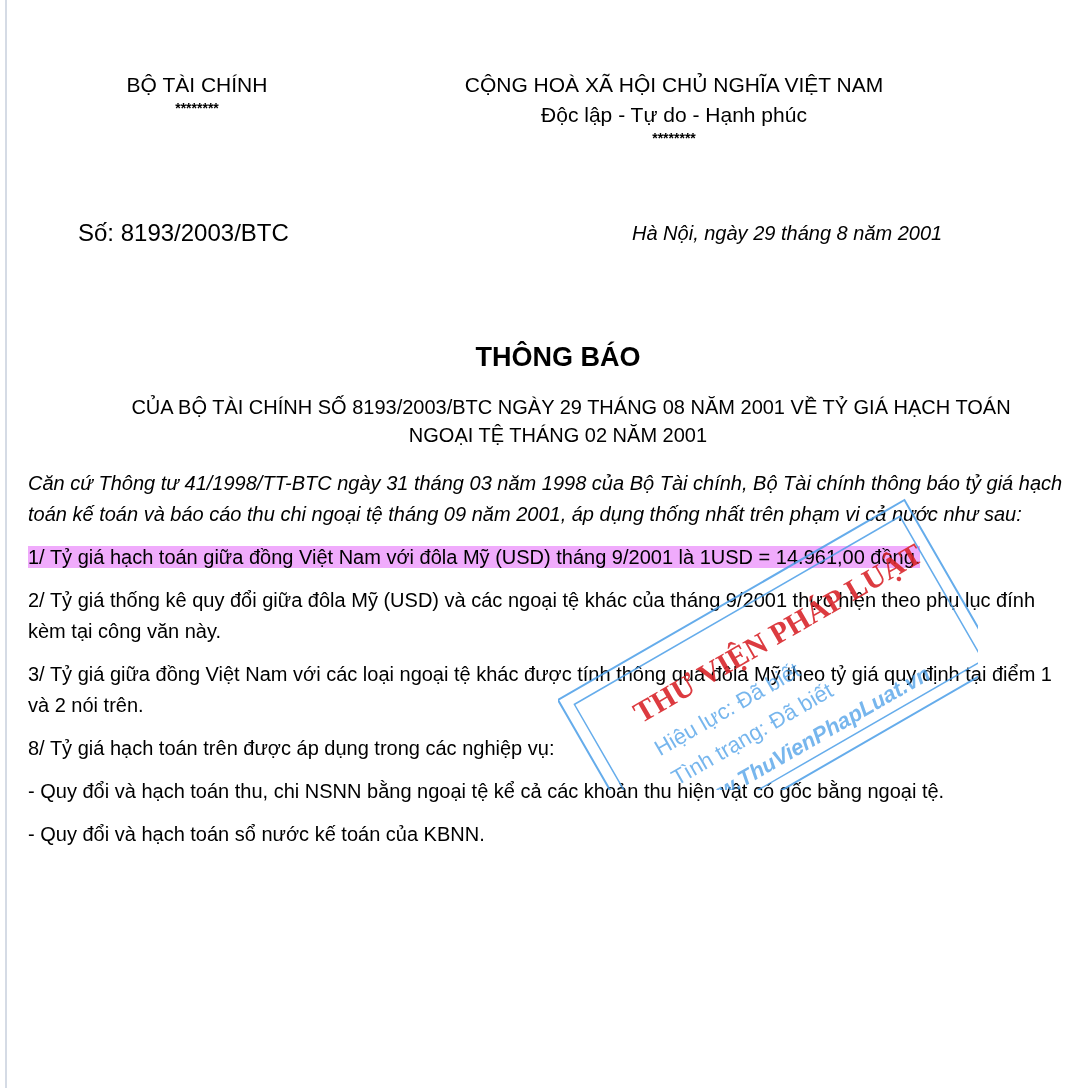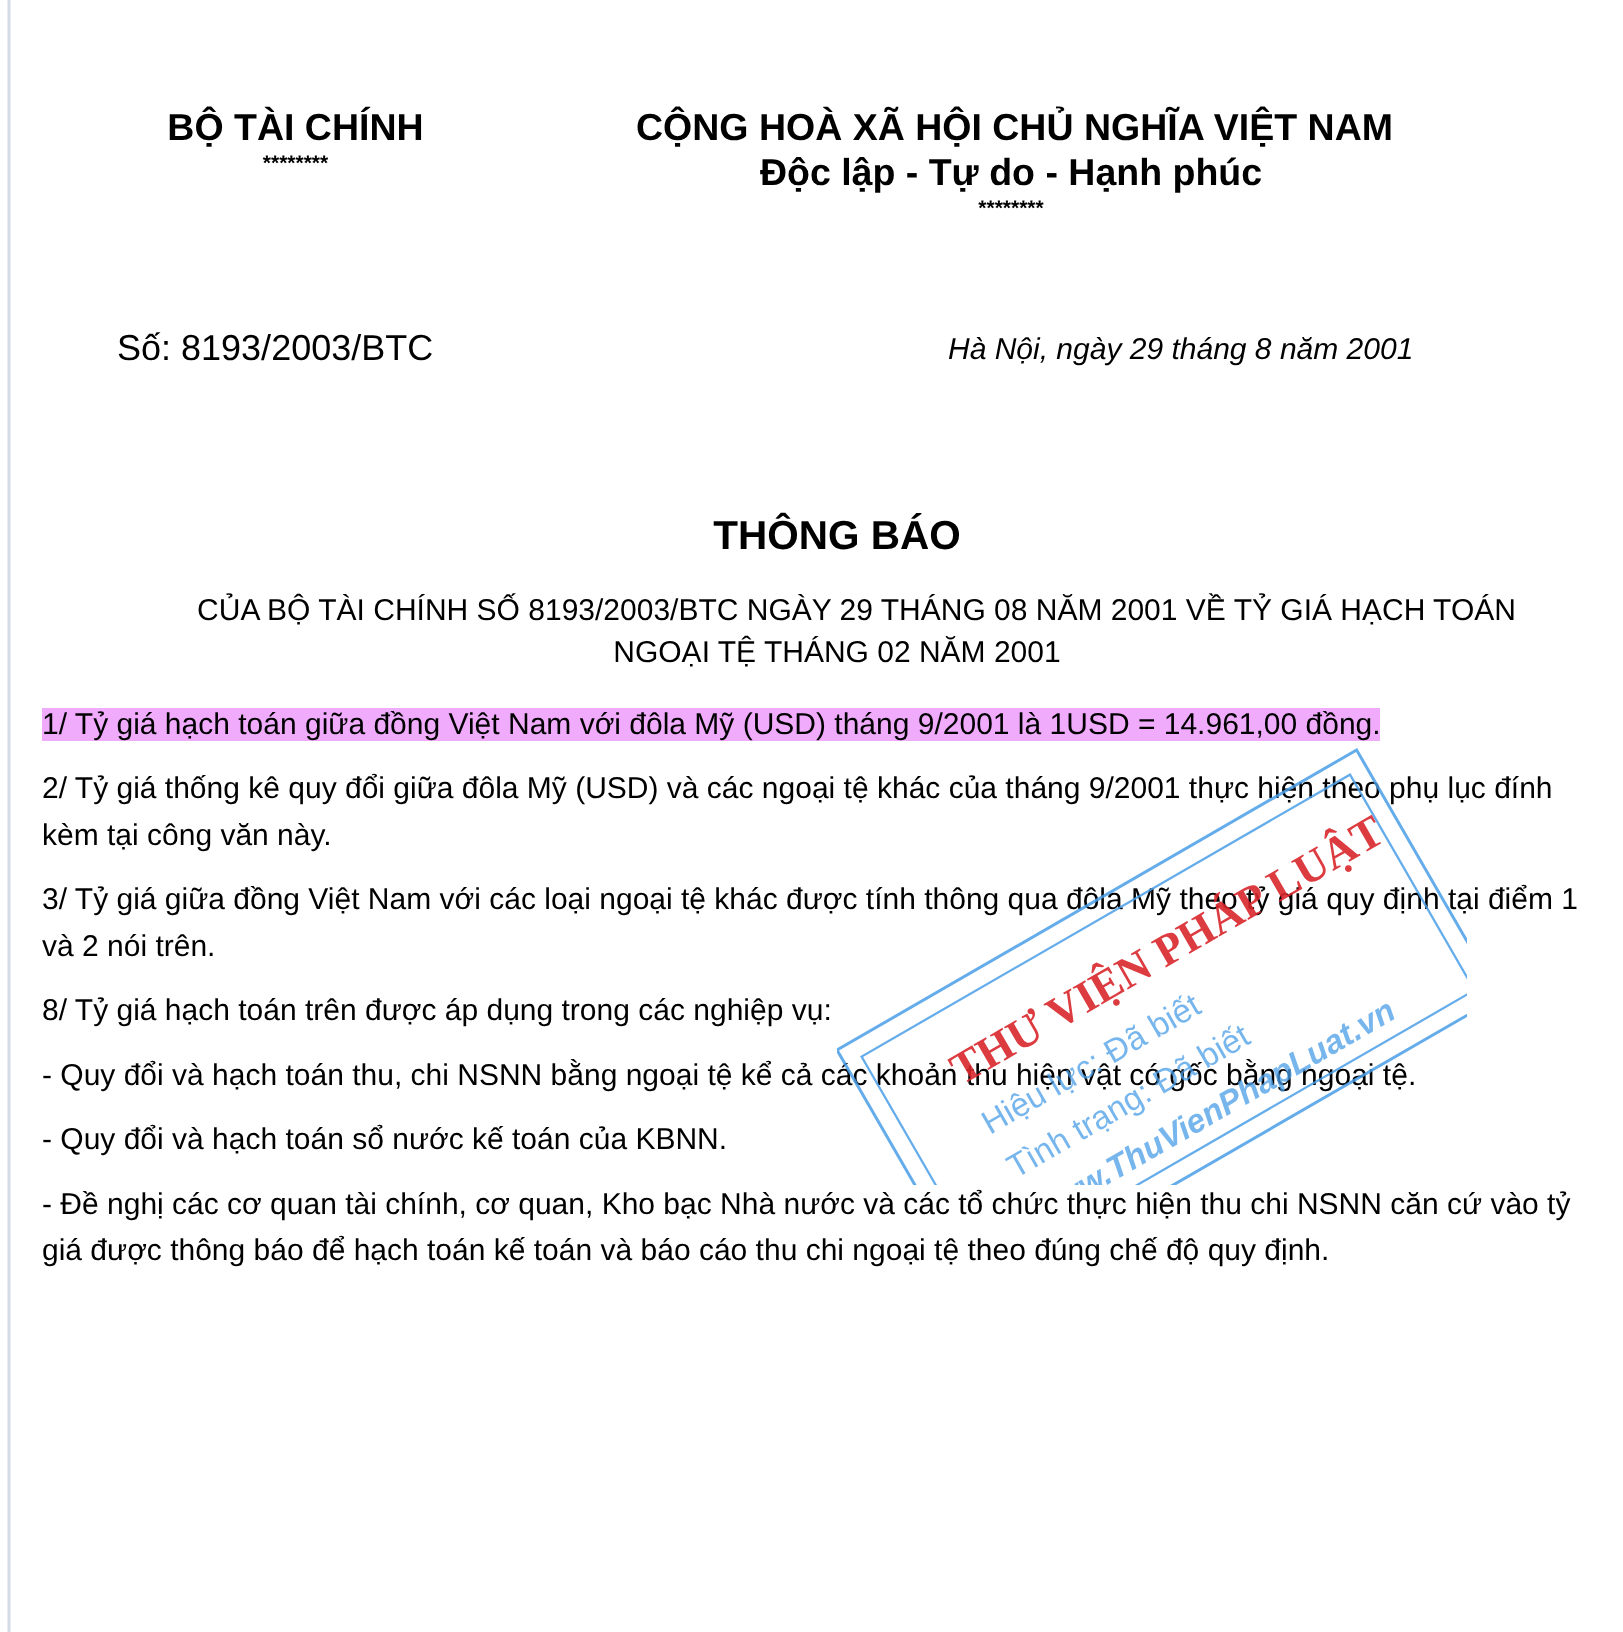--- a/index.html
+++ b/index.html
@@ -37,22 +37,22 @@
       text-align: center;
     }
     .header-right {
       position: absolute;
       left: 396px;
       top: 70px;
       width: 500px;
       text-align: center;
     }
     .h-bold {
-      font-weight: bold;
-      font-size: 25px;
+      font-weight: normal;
+      font-size: 21px;
       line-height: 30px;
       white-space: nowrap;
     }
     .stars {
       font-weight: bold;
       font-size: 14px;
       line-height: 16px;
       letter-spacing: 0px;
     }
     .so {
@@ -146,27 +146,27 @@
   <div class="date">Hà Nội, ngày 29 tháng 8 năm 2001</div>
 
   <div class="title">THÔNG BÁO</div>
 
   <div class="subtitle">
     <span class="line1">CỦA BỘ TÀI CHÍNH SỐ 8193/2003/BTC NGÀY 29 THÁNG 08 NĂM 2001 VỀ TỶ GIÁ HẠCH TOÁN</span>
     <span>NGOẠI TỆ THÁNG 02 NĂM 2001</span>
   </div>
 
   <div class="content">
+    <p class="preamble">Căn cứ Thông tư 41/1998/TT-BTC ngày 31 tháng 03 năm 1998 của Bộ Tài chính, Bộ Tài chính thông báo tỷ giá hạch toán kế toán và báo cáo thu chi ngoại tệ tháng 09 năm 2001, áp dụng thống nhất trên phạm vi cả nước như sau:</p>
     <p><span class="highlight">1/ Tỷ giá hạch toán giữa đồng Việt Nam với đôla Mỹ (USD) tháng 9/2001 là 1USD = 14.961,00 đồng.</span></p>
     <p>2/ Tỷ giá thống kê quy đổi giữa đôla Mỹ (USD) và các ngoại tệ khác của tháng 9/2001 thực hiện theo phụ lục đính kèm tại công văn này.</p>
     <p>3/ Tỷ giá giữa đồng Việt Nam với các loại ngoại tệ khác được tính thông qua đôla Mỹ theo tỷ giá quy định tại điểm 1 và 2 nói trên.</p>
     <p>8/ Tỷ giá hạch toán trên được áp dụng trong các nghiệp vụ:</p>
     <p>- Quy đổi và hạch toán thu, chi NSNN bằng ngoại tệ kể cả các khoản thu hiện vật có gốc bằng ngoại tệ.</p>
     <p>- Quy đổi và hạch toán sổ nước kế toán của KBNN.</p>
-    <p>- Đề nghị các cơ quan tài chính, cơ quan, Kho bạc Nhà nước và các tổ chức thực hiện thu chi NSNN căn cứ vào tỷ giá được thông báo để hạch toán kế toán và báo cáo thu chi ngoại tệ theo đúng chế độ quy định.</p>
   </div>
 </div>
 
 <div class="stamp">
   <svg width="420" height="420" viewBox="0 0 420 420" xmlns="http://www.w3.org/2000/svg">
     <g transform="translate(0,330) rotate(-30)">
       <rect x="0" y="0" width="400" height="190" fill="none" stroke="#4a9ee8" stroke-width="2" opacity="0.85"></rect>
       <rect x="12" y="12" width="376" height="166" fill="none" stroke="#4a9ee8" stroke-width="1.5" opacity="0.85"></rect>
       <text x="60" y="62" font-family="Liberation Serif, serif" font-weight="bold" font-size="30" fill="#d9262c" opacity="0.9">THƯ VIỆN PHÁP LUẬT</text>
       <text x="60" y="100" font-family="Liberation Sans, sans-serif" font-size="22" fill="#4a9ee8" opacity="0.75">Hiệu lực: Đã biết</text>

